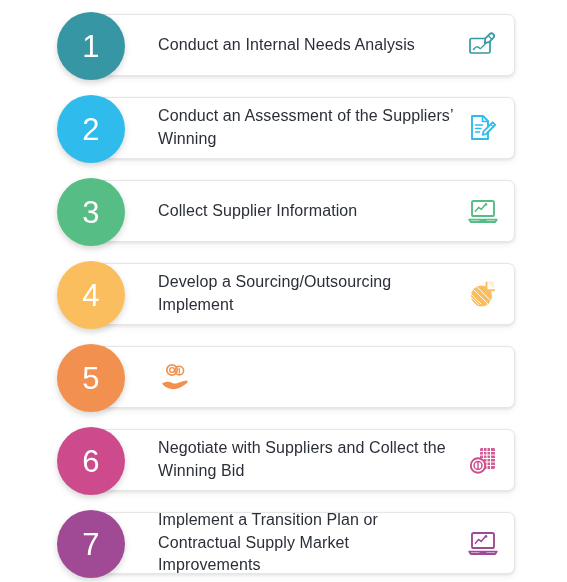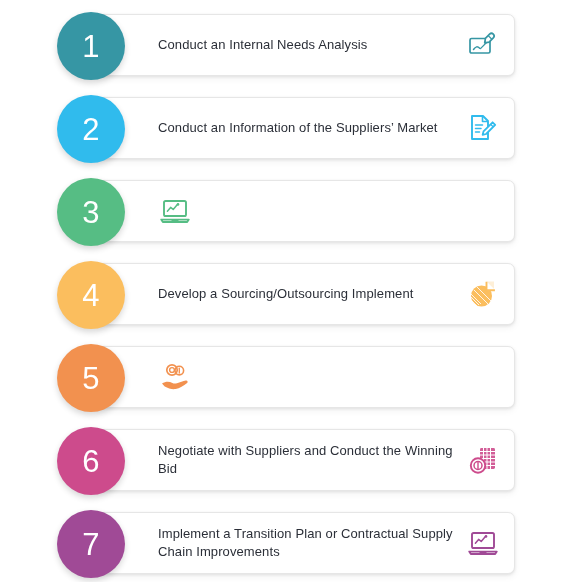--- a/index.html
+++ b/index.html
@@ -58,21 +58,21 @@
   .step-number {
     color: #ffffff;
     font-size: 31px;
     font-weight: 400;
     line-height: 1;
     letter-spacing: 0.5px;
     font-family: "Liberation Sans", sans-serif;
   }
   .step-label {
     flex: 1;
-    font-size: 13px;
+    font-size: 16px;
     color: #2b2f38;
     line-height: 1.42;
     letter-spacing: 0.1px;
     padding-right: 10px;
   }
   .step-icon {
     width: 34px;
     height: 34px;
     flex: 0 0 34px;
     display: flex;
@@ -101,38 +101,39 @@
         </svg>
       </div>
     </div>
     <div class="step-badge" style="background:#3696a4">
       <span class="step-number">1</span>
     </div>
   </div>
 
   <div class="step-row">
     <div class="step-card">
-      <div class="step-label">Conduct an Information of the Suppliers’ Market</div>
+      <div class="step-label">Conduct an Assessment of the Suppliers’ Winning</div>
       <div class="step-icon">
         <svg width="32" height="32" viewBox="0 0 32 32" fill="none">
           <path d="M5 4h11l5 5v18H5z" stroke="#30bbed" stroke-width="1.9" stroke-linejoin="round"></path>
           <path d="M15.5 4v5.5H21" stroke="#30bbed" stroke-width="1.6" stroke-linejoin="round"></path>
           <path d="M8.5 13h7M8.5 16.5h5.5M8.5 20h4" stroke="#30bbed" stroke-width="1.5" stroke-linecap="round"></path>
           <path d="M25.6 10.3l2.6 2.6-9.1 9.1-3.5.9.9-3.5z" fill="#ffffff" stroke="#30bbed" stroke-width="1.8" stroke-linejoin="round"></path>
           <path d="M23.6 12.3l2.6 2.6" stroke="#30bbed" stroke-width="1.3"></path>
         </svg>
       </div>
     </div>
     <div class="step-badge" style="background:#30bbed">
       <span class="step-number">2</span>
     </div>
   </div>
 
   <div class="step-row">
     <div class="step-card">
+      <div class="step-label">Collect Supplier Information</div>
       <div class="step-icon">
         <svg width="32" height="32" viewBox="0 0 32 32" fill="none">
           <rect x="5" y="6" width="22" height="15" rx="1.6" stroke="#56bd84" stroke-width="1.9"></rect>
           <path d="M8.4 16.2l3.2-3.8 2.6 2 4.2-4.8" stroke="#56bd84" stroke-width="1.5" stroke-linecap="round" stroke-linejoin="round"></path>
           <circle cx="19" cy="9.4" r="1.3" fill="#56bd84"></circle>
           <path d="M2.2 24.6h27.6l-1.6 2.4H3.8z" fill="#ffffff" stroke="#56bd84" stroke-width="1.8" stroke-linejoin="round"></path>
           <path d="M13 25.6h6" stroke="#56bd84" stroke-width="1.3" stroke-linecap="round"></path>
         </svg>
       </div>
     </div>
@@ -172,42 +173,42 @@
         </svg>
       </div>
     </div>
     <div class="step-badge" style="background:#f2914f">
       <span class="step-number">5</span>
     </div>
   </div>
 
   <div class="step-row">
     <div class="step-card">
-      <div class="step-label">Negotiate with Suppliers and Conduct the Winning Bid</div>
+      <div class="step-label">Negotiate with Suppliers and Collect the Winning Bid</div>
       <div class="step-icon">
         <svg width="32" height="32" viewBox="0 0 32 32" fill="none">
           <rect x="13" y="4" width="15" height="21" rx="1.4" fill="#cd4b8c" opacity="0.9"></rect>
           <g stroke="#ffffff" stroke-width="1">
             <path d="M13 7.5h15M13 11h15M13 14.5h15M13 18h15M13 21.5h15"></path>
             <path d="M16.5 4v21M20 4v21M23.5 4v21"></path>
           </g>
           <circle cx="11" cy="21.5" r="7.2" fill="#ffffff" stroke="#cd4b8c" stroke-width="1.9"></circle>
           <circle cx="11" cy="21.5" r="4" fill="none" stroke="#cd4b8c" stroke-width="1.5"></circle>
           <path d="M11 18.6v5.8" stroke="#cd4b8c" stroke-width="1.4" stroke-linecap="round"></path>
         </svg>
       </div>
     </div>
     <div class="step-badge" style="background:#cd4b8c">
       <span class="step-number">6</span>
     </div>
   </div>
 
   <div class="step-row">
     <div class="step-card">
-      <div class="step-label">Implement a Transition Plan or Contractual Supply Chain Improvements</div>
+      <div class="step-label">Implement a Transition Plan or Contractual Supply Market Improvements</div>
       <div class="step-icon">
         <svg width="32" height="32" viewBox="0 0 32 32" fill="none">
           <rect x="5" y="6" width="22" height="15" rx="1.6" stroke="#a04a96" stroke-width="1.9"></rect>
           <path d="M8.4 16.2l3.2-3.8 2.6 2 4.2-4.8" stroke="#a04a96" stroke-width="1.5" stroke-linecap="round" stroke-linejoin="round"></path>
           <circle cx="19" cy="9.4" r="1.3" fill="#a04a96"></circle>
           <path d="M2.2 24.6h27.6l-1.6 2.4H3.8z" fill="#ffffff" stroke="#a04a96" stroke-width="1.8" stroke-linejoin="round"></path>
           <path d="M13 25.6h6" stroke="#a04a96" stroke-width="1.3" stroke-linecap="round"></path>
         </svg>
       </div>
     </div>

